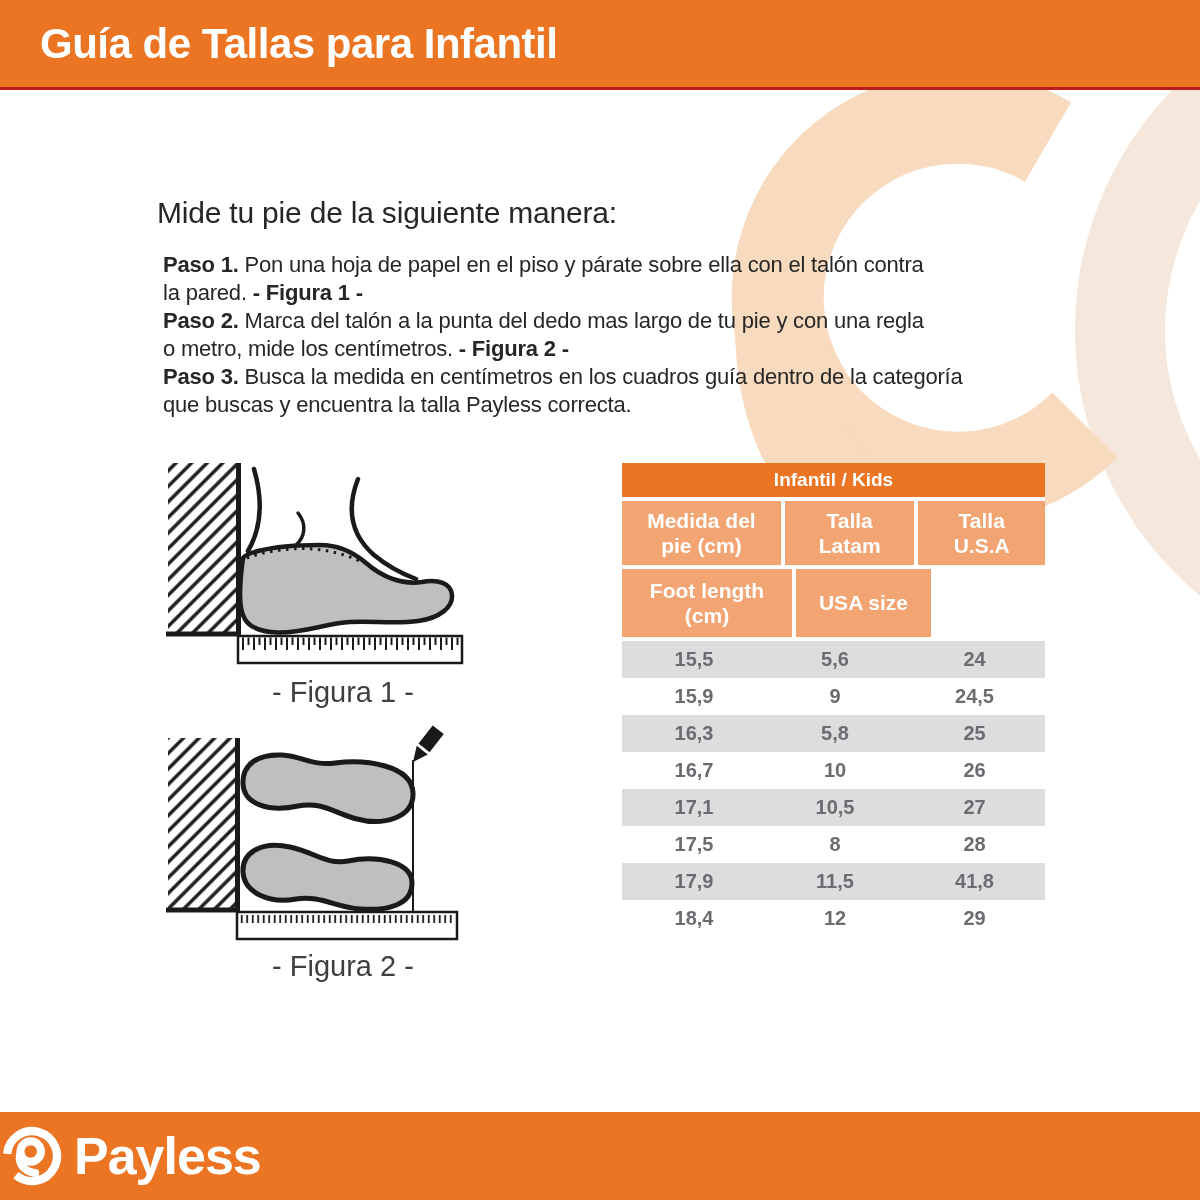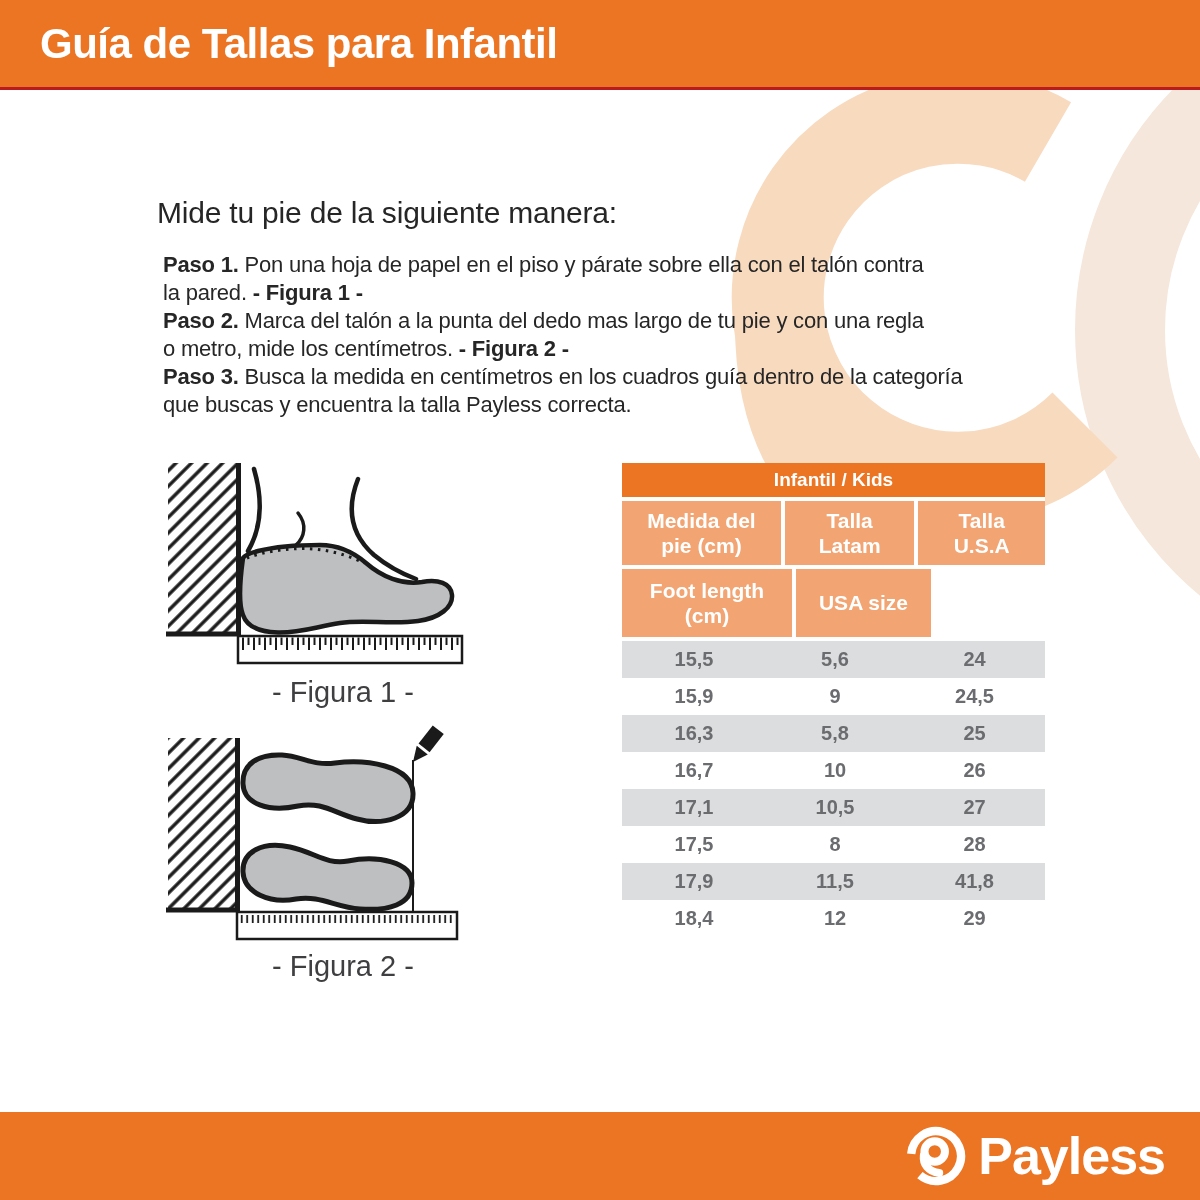--- a/index.html
+++ b/index.html
@@ -14,21 +14,21 @@
   
   .topbar{
     position:absolute;left:0;top:0;width:1200px;height:90px;
     background:var(--orange,#EC7523);border-bottom:3px solid #b91c1c;
     display:flex;align-items:center;
   }
   .topbar h1{margin:0 0 0 40px;font-size:42px;font-weight:bold;color:#fff;letter-spacing:-0.5px;}
   .bottombar{
     position:absolute;left:0;top:1112px;width:1200px;height:88px;
     background:var(--orange,#EC7523);
-    display:flex;align-items:center;justify-content:flex-end;
+    display:flex;align-items:center;justify-content:flex-start;
   }
   .brand{display:flex;align-items:center;margin-right:35px;}
   .brand .mark{width:64px;height:64px;margin-right:10px;}
   .brand .word{font-size:52px;font-weight:bold;color:#fff;letter-spacing:-1px;line-height:1;}
   
   .intro1{position:absolute;left:163px;top:140px;margin:0;font-size:22px;letter-spacing:-0.2px;}
   .intro2{position:absolute;left:157px;top:196px;margin:0;font-size:30px;letter-spacing:-0.2px;}
   .steps{position:absolute;left:163px;top:251px;width:980px;font-size:22px;line-height:28px;letter-spacing:-0.2px;}
   .steps p{margin:0;white-space:pre-line;}
   .steps .b{font-weight:bold;}

